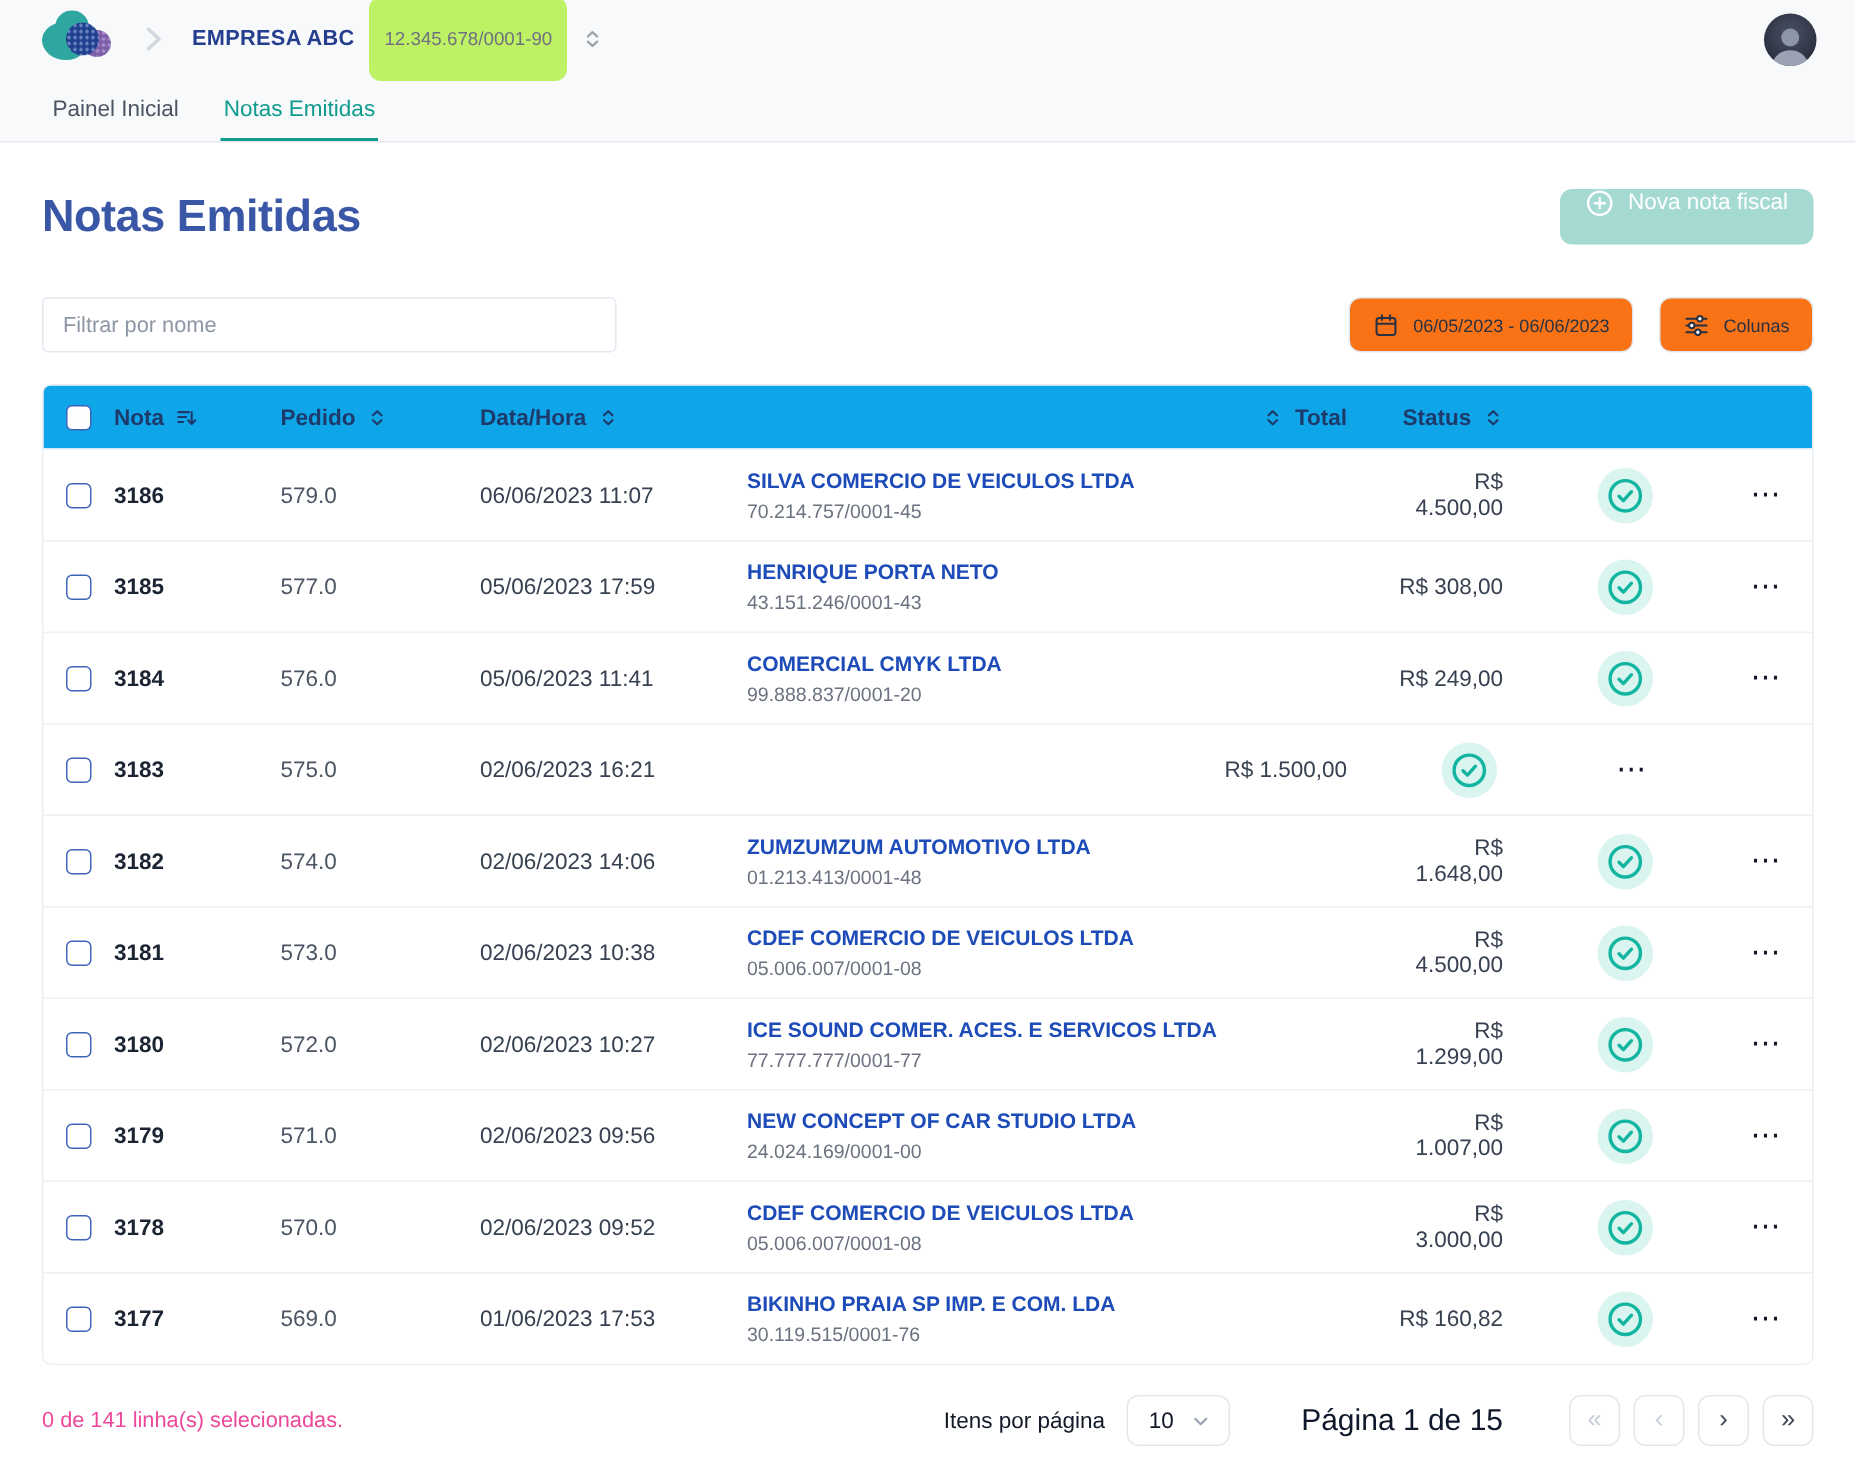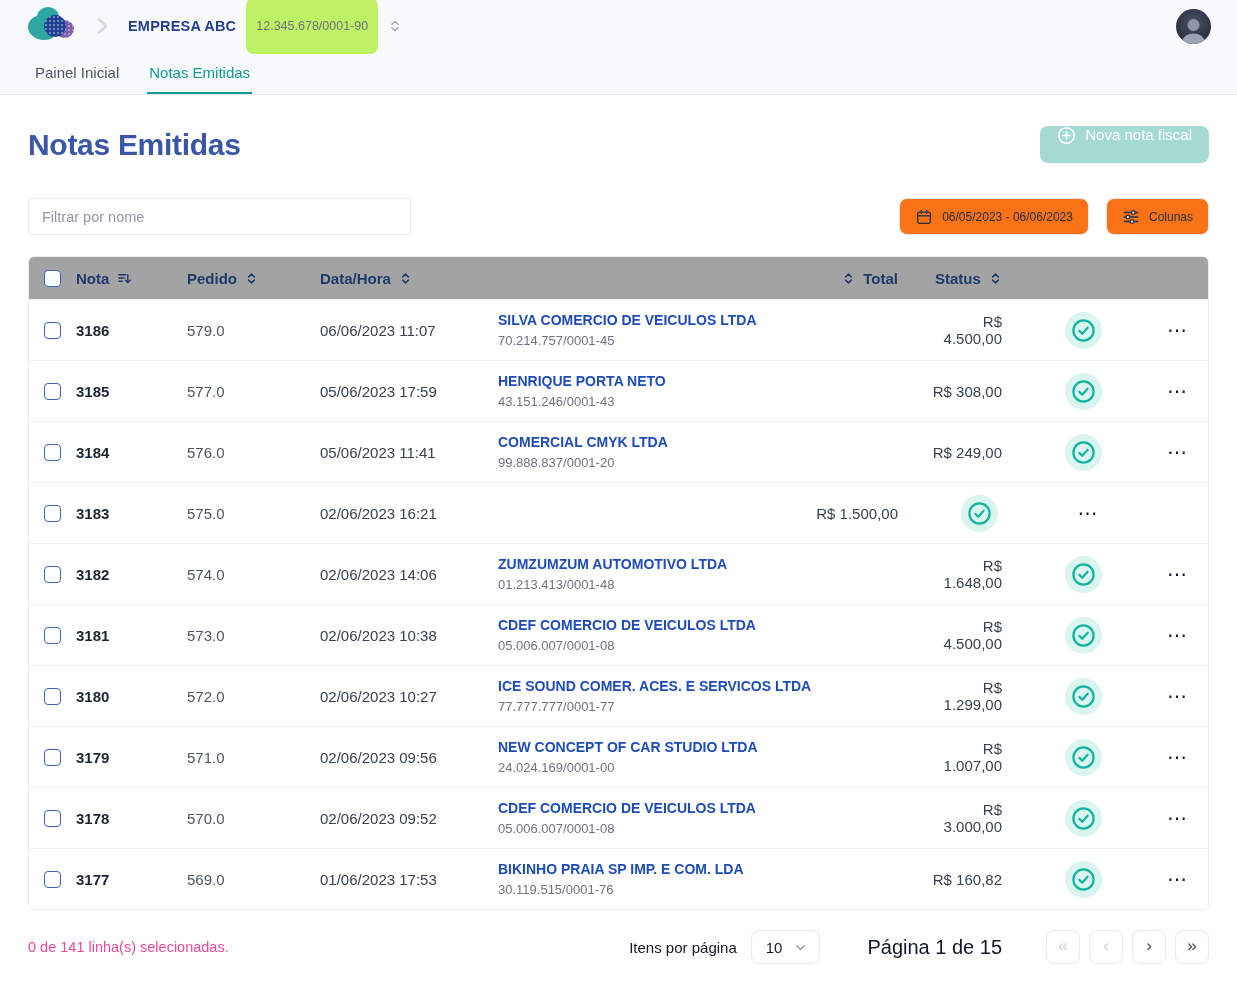--- a/index.html
+++ b/index.html
@@ -47,21 +47,21 @@
                   font-size:14.5px; font-family:inherit; color:#000000; background:#fff; outline:none; }
   .filter-input::placeholder { color:#8d97a5; }
   .filter-right { display:flex; gap:17px; }
   .btn-outline { display:flex; align-items:center; gap:9px; background:#f97316; border:1px solid #e2e8f0;
                  border-radius:8px; height:37px; padding:0 15px; font-size:12px; color:#273142;
                  font-family:inherit; cursor:pointer; }
 
   
   .table { margin-top:21px; border:1px solid #e9edf2; border-radius:6px; overflow:hidden; }
   .trow { display:grid; grid-template-columns:47px 111px 133px 178px 1fr 104px 118px 61px; align-items:center; }
-  .thead { background:#a3a3a3; height:42px; color:#1e3a6b; font-weight:700; font-size:15px; }
+  .thead { background:#0ea5e9; height:42px; color:#1e3a6b; font-weight:700; font-size:15px; }
   .thead .trow { height:42px; }
   .th { display:flex; align-items:center; gap:8px; cursor:pointer; }
   .th.sortless { cursor:default; }
   .sort-icn { display:flex; align-items:center; color:#1e3a6b; }
   .cell-check { display:flex; justify-content:center; }
   .checkbox { width:17px; height:17px; border:1.6px solid #3d63ba; border-radius:4px; background:#fff; cursor:pointer; }
   .thead .checkbox { background:#fdfeff; }
   .cell-total { justify-content:flex-end; display:flex; padding-right:27px; text-align:right; }
   .cell-status { padding-left:10px; }
 

